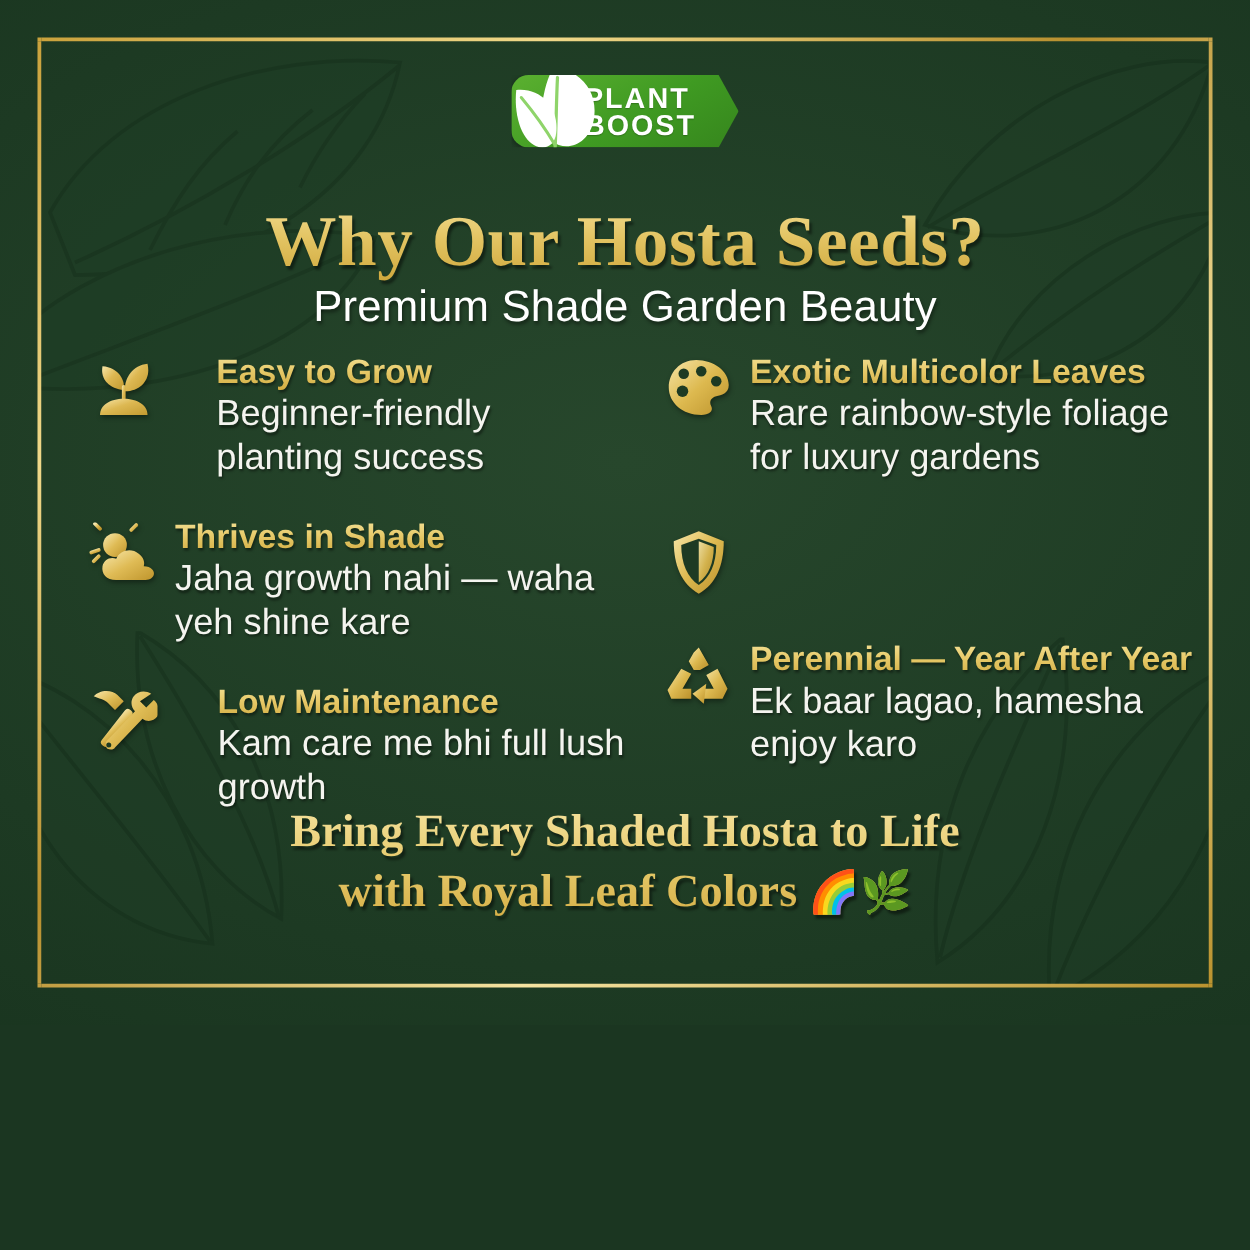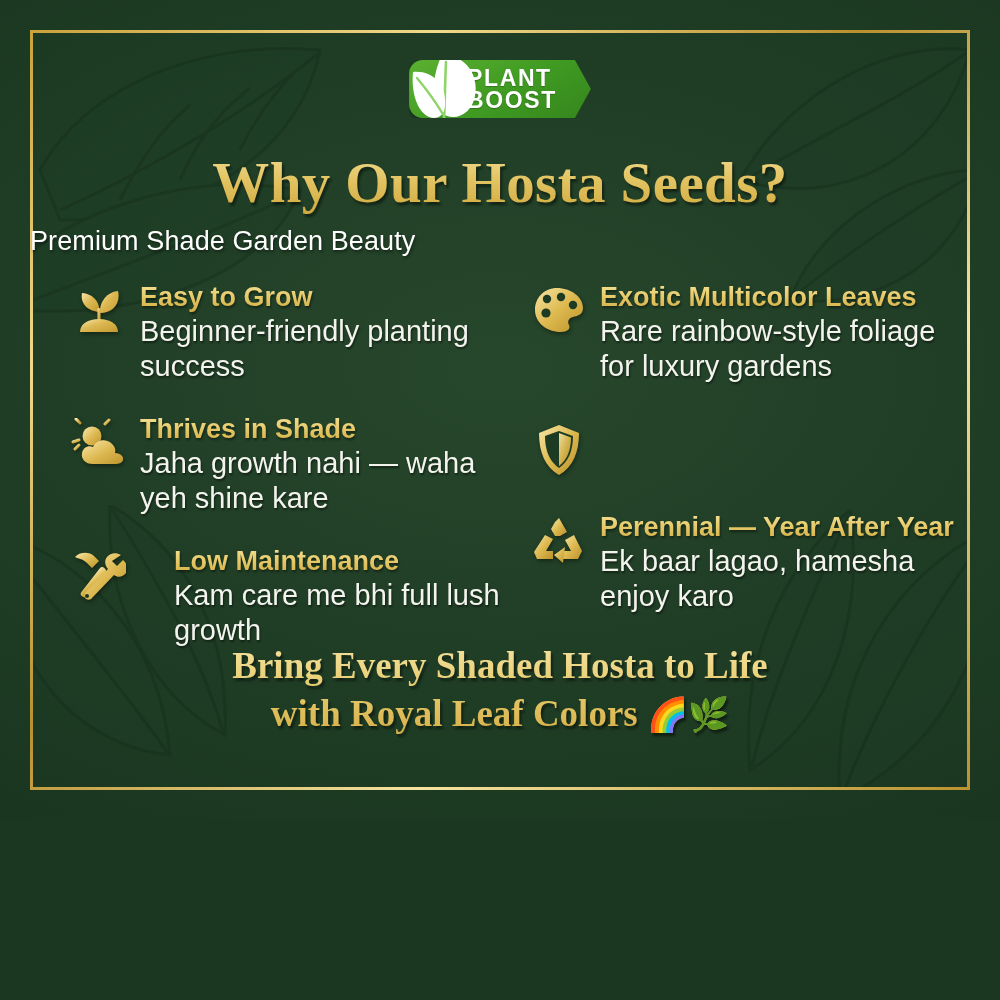--- a/index.html
+++ b/index.html
@@ -44,30 +44,30 @@
   }
   .logo-leaves{position:absolute;left:-6px;top:-14px;width:86px;height:80px;}
   .logo-text{
     display:flex;flex-direction:column;line-height:.97;
     font-weight:bold;color:#ffffff;font-size:23px;letter-spacing:1.6px;
     font-family:"Liberation Sans", sans-serif;text-shadow:0 1px 1px rgba(0,0,0,.25);
   }
 
   
   .title{
-    position:absolute;left:0;right:0;top:120px;text-align:center;
+    position:absolute;left:0;right:0;top:131px;text-align:center;
     font-family:"Liberation Serif", serif;font-weight:bold;
     font-size:57px;letter-spacing:.4px;
     background:linear-gradient(180deg,#f3dd92 0%,#e3c463 45%,#cfa83c 100%);
     -webkit-background-clip:text;background-clip:text;color:transparent;
     filter:drop-shadow(2px 3px 1px rgba(0,0,0,.45));
   }
   .subtitle{
-    position:absolute;left:0;right:0;top:196px;text-align:left;
-    font-size:27px;color:#ffffff;font-weight:normal;letter-spacing:.1px;
+    position:absolute;left:0;right:0;top:196px;text-align:center;
+    font-size:35px;color:#ffffff;font-weight:normal;letter-spacing:.1px;
     text-shadow:1px 2px 3px rgba(0,0,0,.45);
   }
 
   
   .cols{
     position:absolute;left:0;right:0;top:252px;display:flex;
   }
   .col{flex:1;display:flex;flex-direction:column;}
   .col.left{padding-left:40px;padding-right:10px;}
   .col.right{padding-left:20px;padding-right:10px;}
@@ -84,21 +84,21 @@
     -webkit-background-clip:text;background-clip:text;color:transparent;
     filter:drop-shadow(1px 2px 1px rgba(0,0,0,.42));
     margin-bottom:2px;
   }
   .f-desc{
     font-size:29px;line-height:1.2;color:#f4f4ef;
     text-shadow:1px 2px 2px rgba(0,0,0,.45);
   }
 
   
-  .col.left .feature:nth-child(1){margin-bottom:30px;}
+  .col.left .feature:nth-child(1){margin-bottom:30px;gap:33px;}
   .col.left .feature:nth-child(2){margin-bottom:30px;}
   .col.left .feature:nth-child(3){margin-bottom:30px;gap:34px;}
   .col.right .feature:nth-child(1){margin-bottom:36px;}
   .col.right .feature:nth-child(2){margin-bottom:36px;}
 
   
   .footer{
     position:absolute;left:0;right:0;bottom:52px;text-align:center;
     font-family:"Liberation Serif", serif;font-weight:bold;
     font-size:37px;line-height:1.3;

